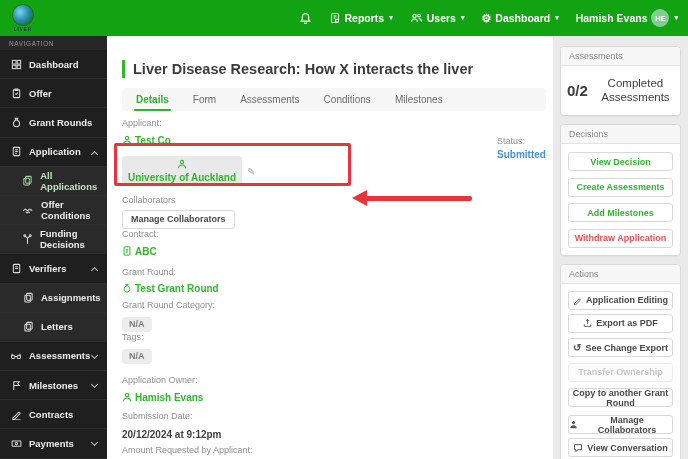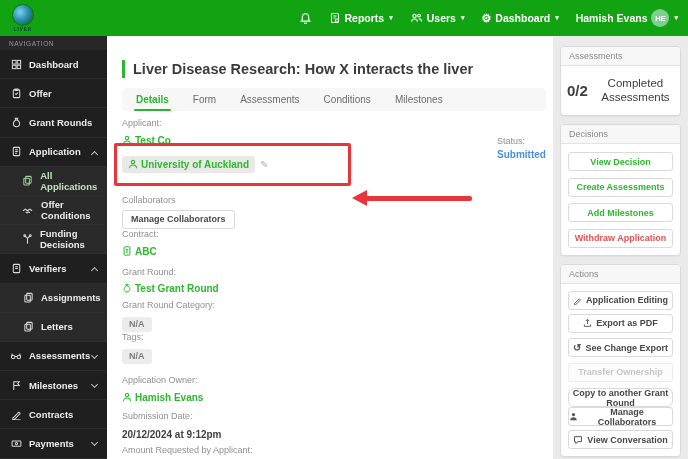--- a/index.html
+++ b/index.html
@@ -57,21 +57,21 @@
 
   .field { position:absolute; left:15px; }
   .field-label { font-size:9px; color:#909090; margin-bottom:3px; }
   .green-link { display:inline-flex; align-items:center; gap:3px; color:#2eb82e;
                 font-size:10px; font-weight:bold; cursor:pointer; }
   .green-link .icon { color:#2eb82e; }
   .pill { display:inline-block; background:#ececec; border-radius:3px; padding:2.5px 7px;
           font-size:9px; font-weight:bold; color:#7c7c7c; }
   .verifier-pill { display:inline-flex; align-items:center; gap:3px; background:#e9e9e9;
                    border-radius:3px; padding:3px 6px; color:#2eb82e; font-size:10px;
-                   font-weight:bold; cursor:pointer; }
+                   font-weight:bold; cursor:pointer;flex-direction:column; }
   .edit-pencil { color:#b0b0b0; font-size:10px; margin-left:5px; cursor:pointer; }
   .btn { display:inline-flex; align-items:center; justify-content:center; gap:4px;
          background:#fff; border:1px solid #d9d9d9; border-radius:3px; cursor:pointer;
          font-family:"Liberation Sans", sans-serif; }
   .manage-btn { height:19px; padding:0 8px; font-size:9px; font-weight:bold; color:#474747; }
   .dark-value { font-size:10px; font-weight:bold; color:#3f3f3f; }
   .status-block { position:absolute; left:390px; top:100px; }
   .status-value { font-size:10px; font-weight:bold; color:#4a90d9; margin-top:3px; }
 
   
@@ -100,21 +100,21 @@
   .card-body { padding:7px; }
   .panel-btn { width:100%; height:19px; font-size:9px; font-weight:bold; margin-bottom:5px; }
   .panel-btn:last-child { margin-bottom:0; }
   .btn-green { color:#2eb82e; }
   .btn-red { color:#e05353; }
   .btn-dark { color:#474747; margin-bottom:4px; }
   .btn-dark .icon, .btn-dark .glyph { color:#555; }
   .glyph { font-size:10px; line-height:1; }
   .btn-disabled { color:#c6c6c6; border-color:#ececec; background:#fcfcfc; margin-bottom:0;
                   cursor:default; }
-  .btn-adjacent { margin-top:0; margin-bottom:0;border-radius:6px; }
+  .btn-adjacent { margin-top:0; margin-bottom:8px; }
   .card-gap { height:8px; }
 </style>
 </head>
 <body>
 
 <div class="page">
 
   <div class="topbar">
     <div class="logo-wrap">
       <div class="logo-circle"></div>

